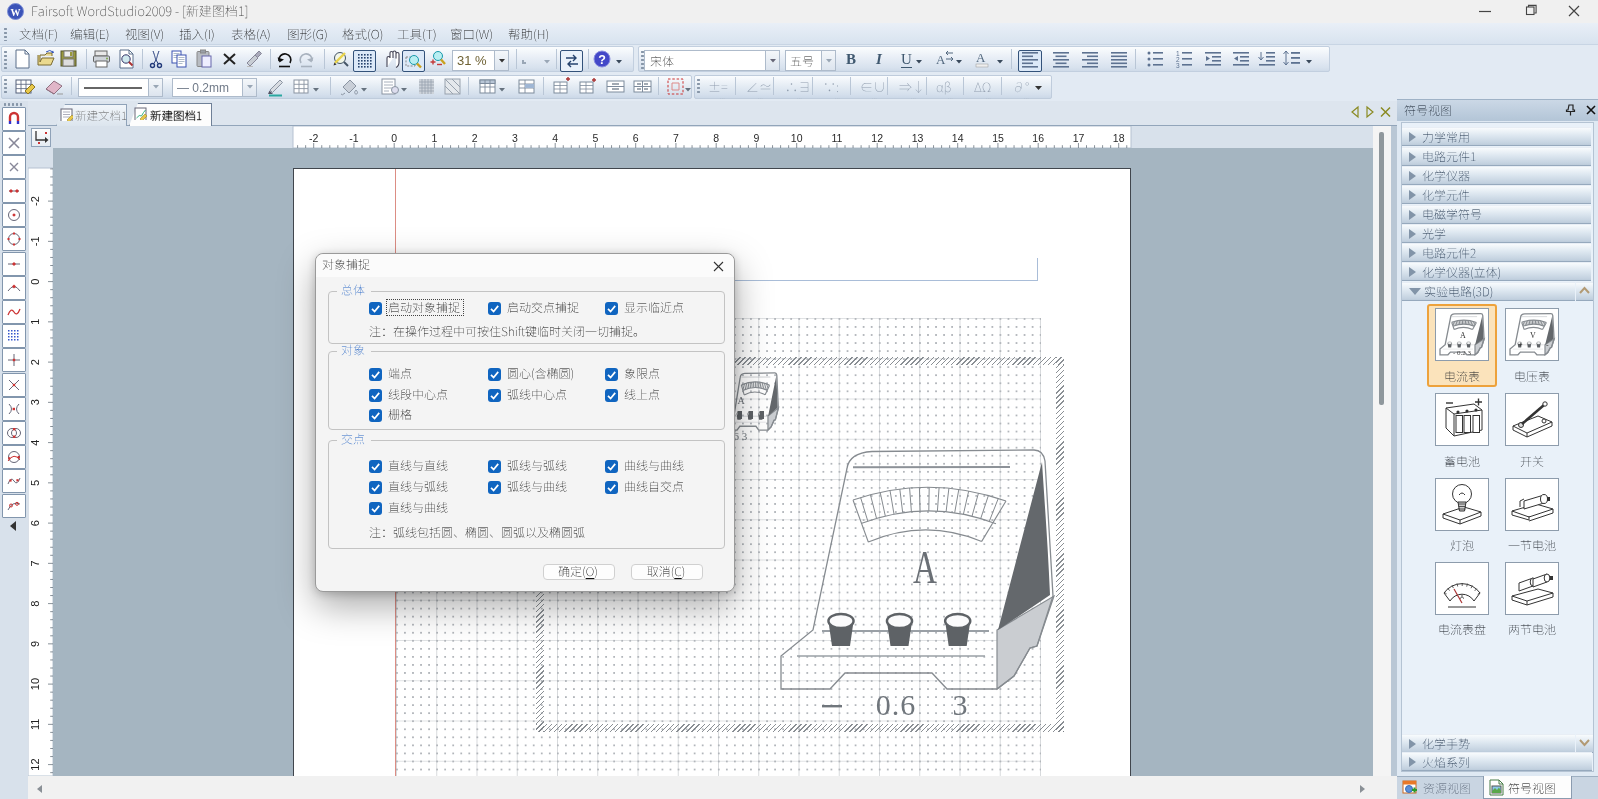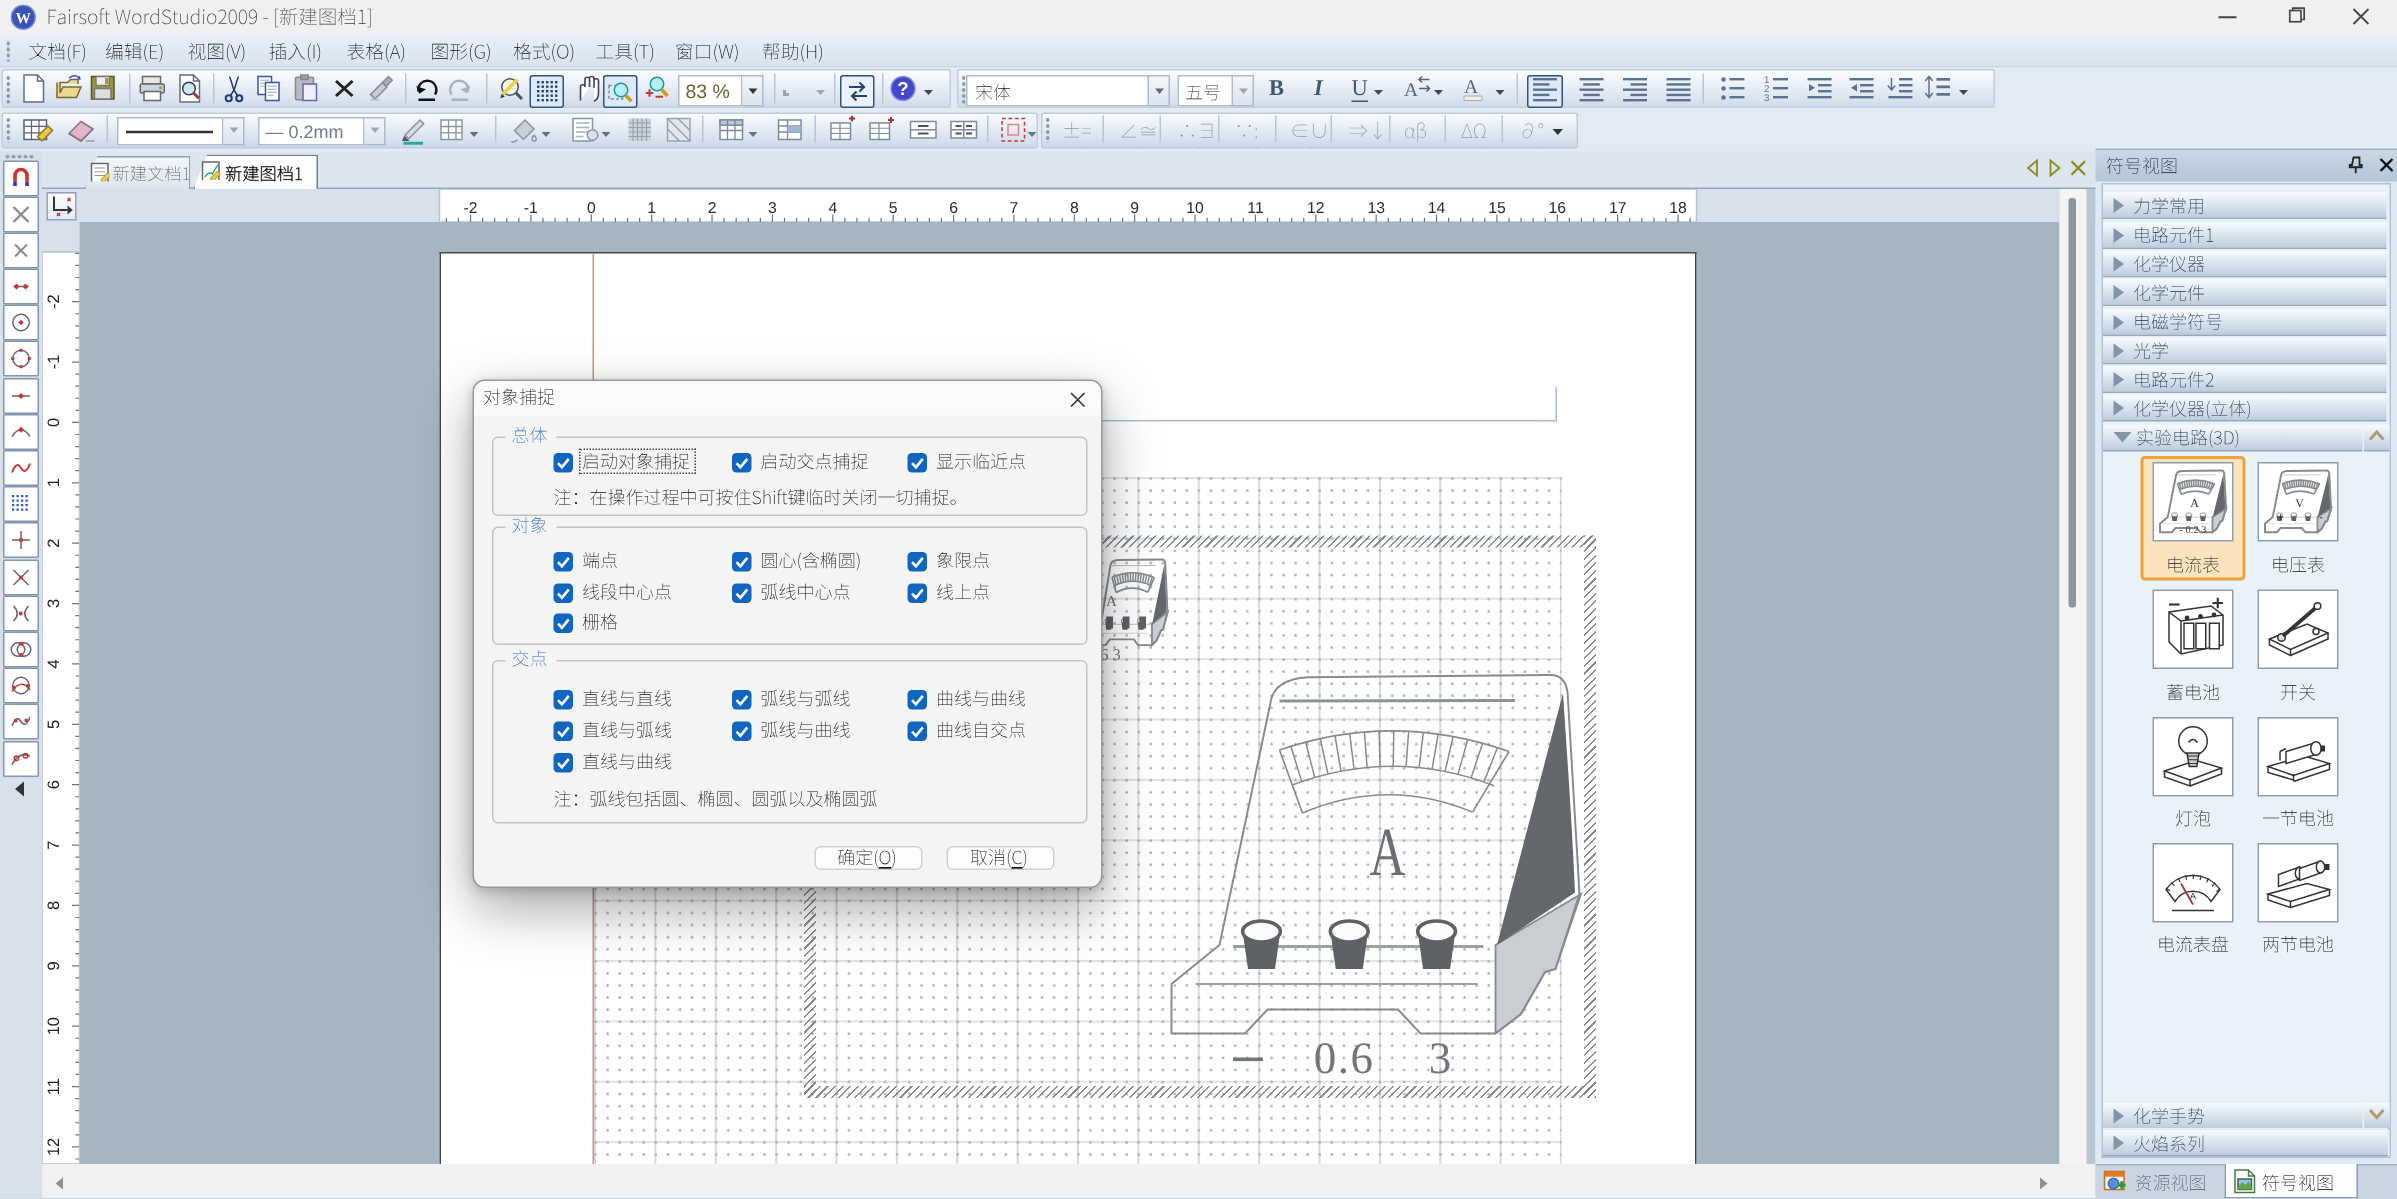--- a/index.html
+++ b/index.html
@@ -178,21 +178,21 @@
     <circle cx="9" cy="8" r="4.5" fill="#b8eef2" stroke="#1899aa"></circle>
     <path d="M12,11.5 l4,4" stroke="#caa21e" stroke-width="2.4"></path>
   </svg>
 <svg class="abs" style="left:429px;top:49px" width="19" height="20" viewBox="0 0 19 20">
     <circle cx="9" cy="7" r="4.5" fill="#b8eef2" stroke="#1899aa"></circle>
     <path d="M12,10.5 l4,4.5" stroke="#caa21e" stroke-width="2.4"></path>
     <path d="M1.5,13 h5 M4,10.5 v5" stroke="#c23b3b" stroke-width="1.4"></path>
     <path d="M8,15.5 h5" stroke="#c23b3b" stroke-width="1.4"></path>
   </svg>
 <div class="combo" style="left:452px;top:50px;width:43px;height:21px"></div>
-<div class="abs" style="left:457px;top:53px;font-size:13px;color:#6f6234;letter-spacing:0">83 %</div>
+<div class="abs" style="left:457px;top:53px;font-size:13px;color:#6f6234;letter-spacing:0">31 %</div>
 <div class="combobtn" style="left:495px;top:50px;width:14px;height:21px"></div>
 <svg class="abs" style="left:496px;top:51px" width="12" height="19" viewBox="0 0 12 19">
     <path d="M3,8 l3,3.6 3,-3.6 z" fill="#333"></path>
   </svg>
 <div class="sep" style="left:516px;top:49px;height:20px"></div>
 <div class="abs" style="left:522px;top:60px;width:4px;height:4px;border-left:2px solid #99a6b5;border-bottom:2px solid #99a6b5"></div>
 <svg class="abs" style="left:543px;top:51px" width="8" height="20" viewBox="0 0 8 20">
     <path d="M1,9 l3,3.4 3,-3.4 z" fill="#9aa7b6"></path>
   </svg>
 <div class="sep" style="left:556px;top:49px;height:20px"></div>

